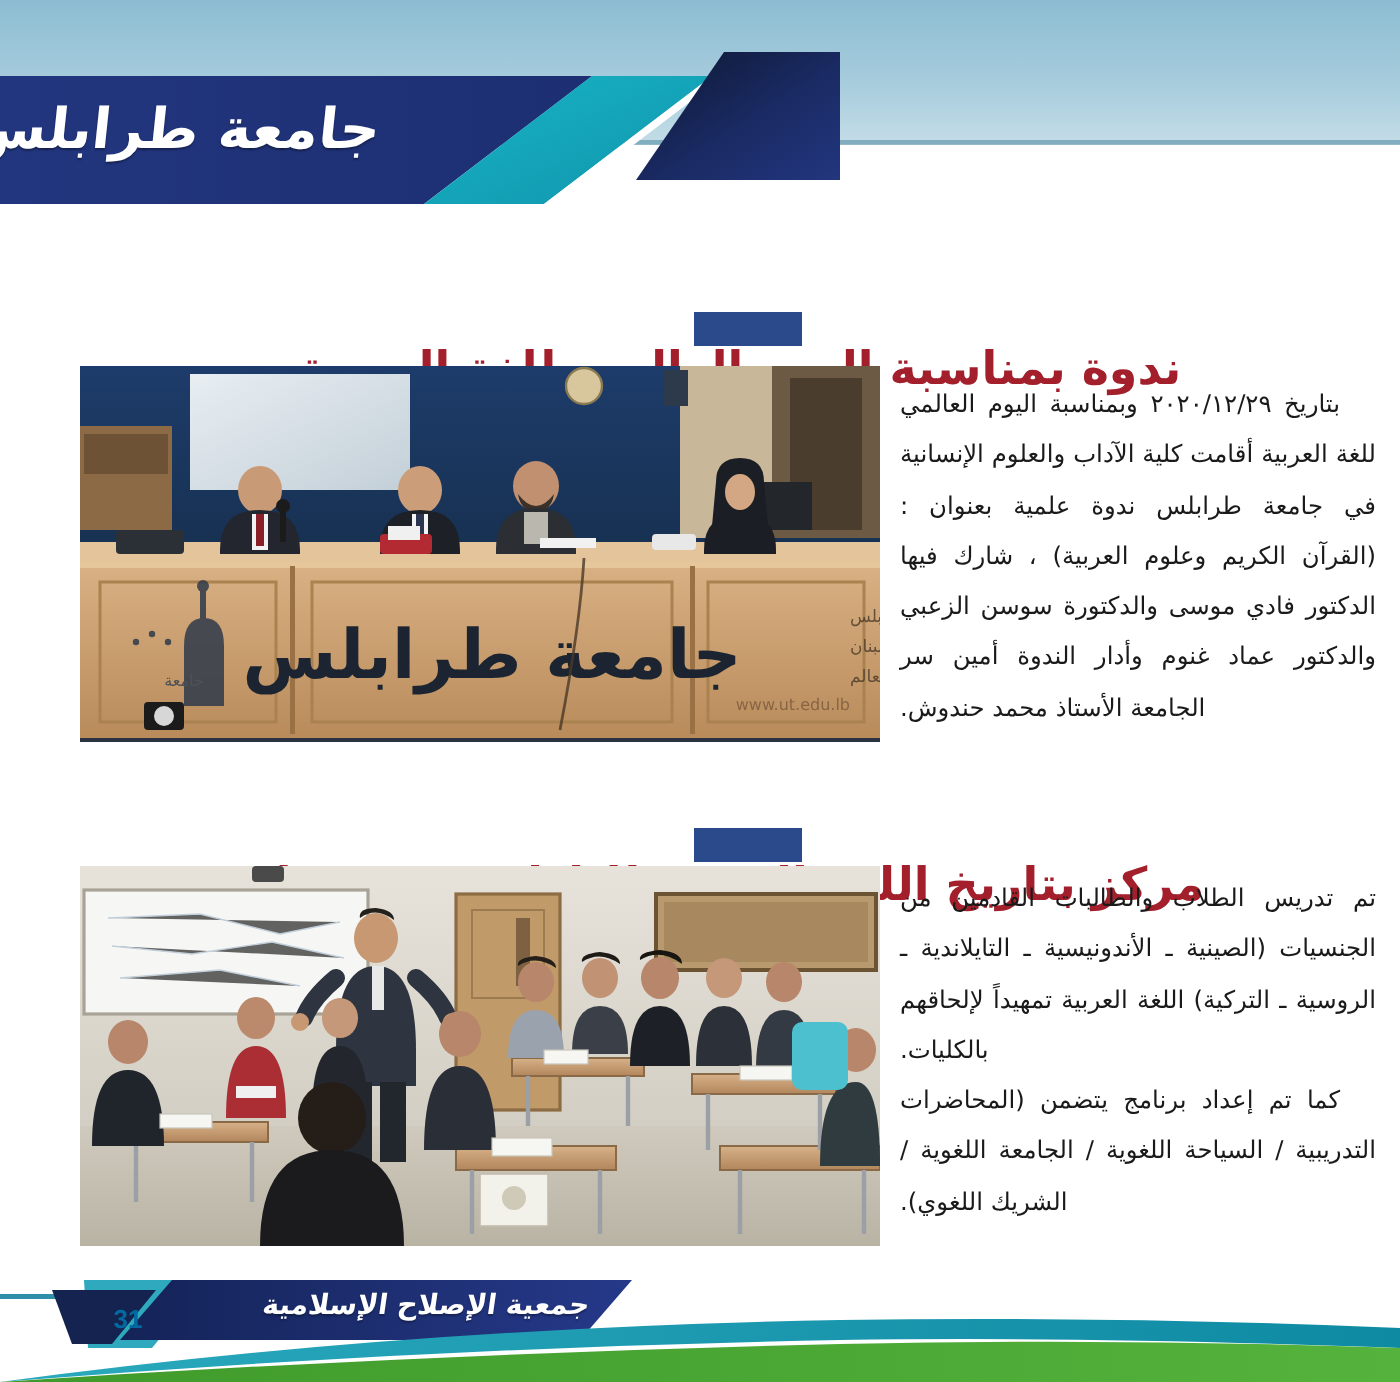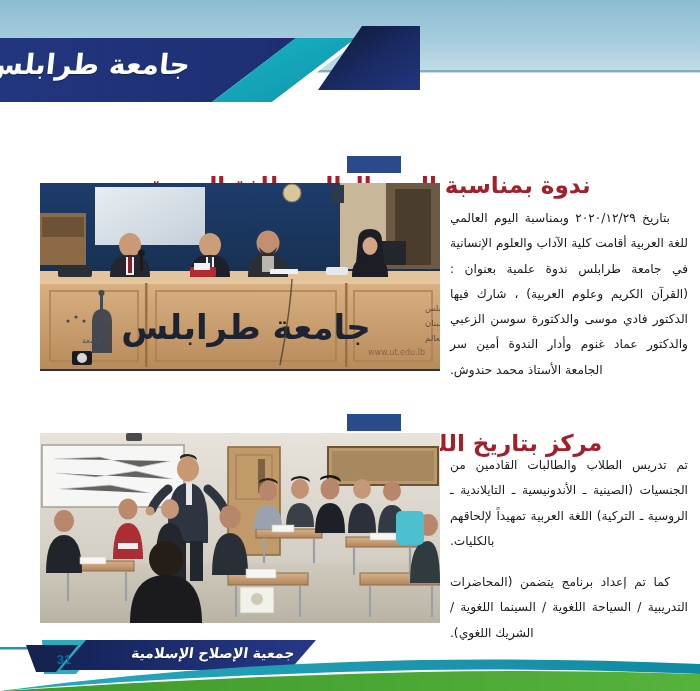--- a/index.html
+++ b/index.html
@@ -116,21 +116,21 @@
     right: 12px;
     top: 190px;
     width: 238px;
   }
   #text-2 {
     right: 12px;
     top: 437px;
     width: 238px;
   }
   .body-text p {
-    margin: 16px 0 0 0;
+    margin: 0 0 0 0;
     text-align: justify;
     text-align-last: left;
   }
   .body-text p.para-indent { text-indent: 18px; }
 
   
   .footer {
     position: absolute;
     left: 0;
     bottom: 0;
@@ -458,21 +458,21 @@
 
       <rect x="200" y="154" width="34" height="26" fill="#f2f1ea" stroke="#c2bdae" stroke-width="0.8"></rect>
       <circle cx="217" cy="166" r="6" fill="#cfc9b8"></circle>
 
       <rect x="356" y="78" width="28" height="34" rx="5" fill="#4cc0cf"></rect>
     </svg>
   </div>
 
   <div class="body-text" id="text-2">
     <p>تم تدريس الطلاب والطالبات القادمين من الجنسيات (الصينية ـ الأندونيسية ـ التايلاندية ـ الروسية ـ التركية) اللغة العربية تمهيداً لإلحاقهم بالكليات.</p>
-    <p class="para-indent">كما تم إعداد برنامج يتضمن (المحاضرات التدريبية / السياحة اللغوية / السينما اللغوية / الشريك اللغوي).</p>
+    <p class="para-indent">كما تم إعداد برنامج يتضمن (المحاضرات التدريبية / السياحة اللغوية / الجامعة اللغوية / الشريك اللغوي).</p>
   </div>
 
   <div class="footer">
     <svg class="footer-svg" width="700" height="61" viewBox="0 0 700 61" xmlns="http://www.w3.org/2000/svg">
       <defs>
         <linearGradient id="fNavy" x1="0" y1="0" x2="1" y2="0">
           <stop offset="0%" stop-color="#142357"></stop>
           <stop offset="100%" stop-color="#26398a"></stop>
         </linearGradient>
         <linearGradient id="fTeal" x1="0" y1="0" x2="1" y2="0">

